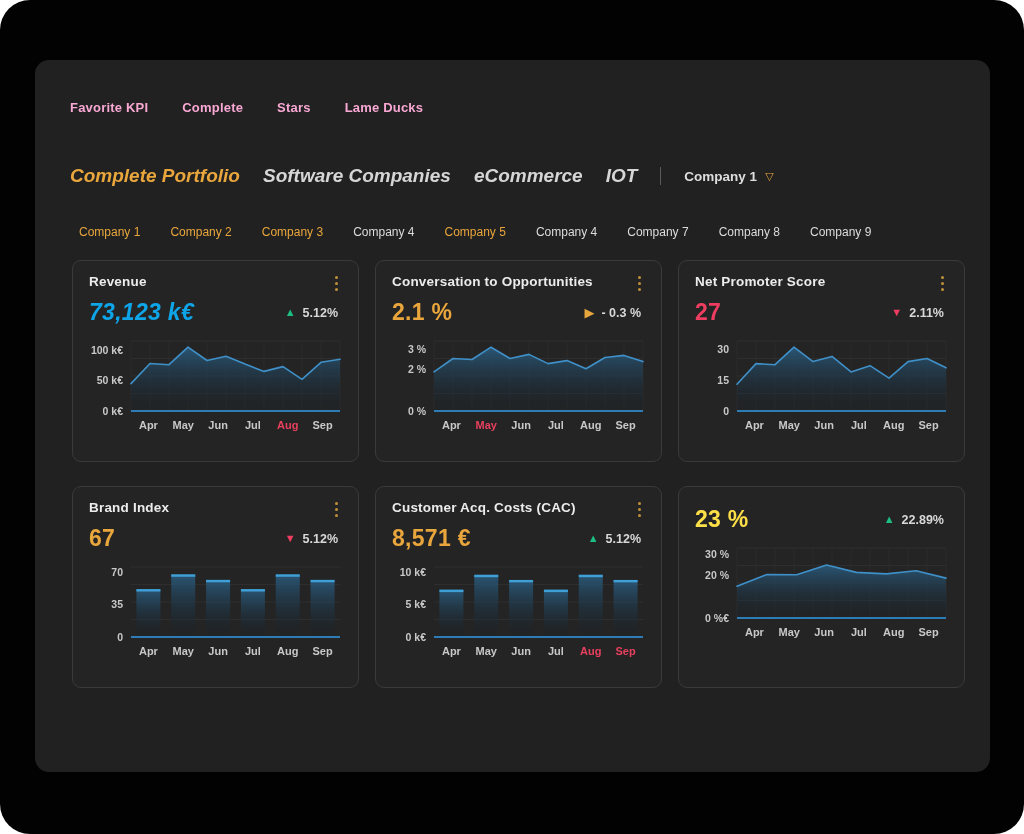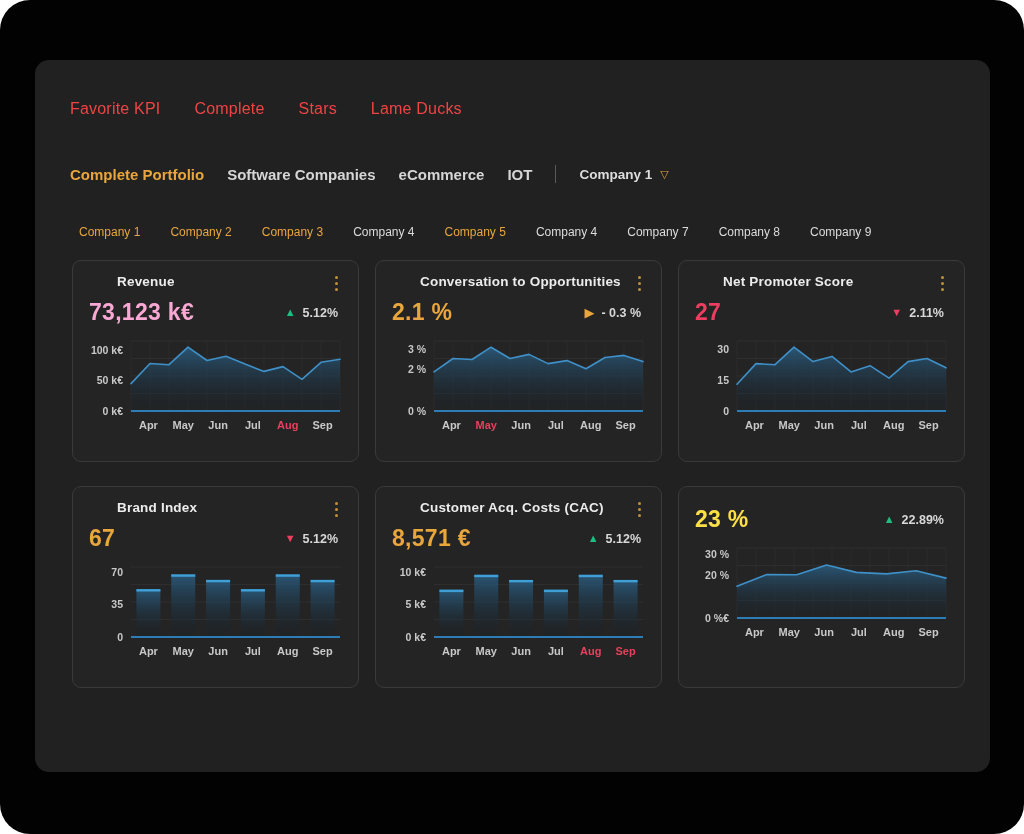--- a/index.html
+++ b/index.html
@@ -2,40 +2,40 @@
 <html><head>
 <meta charset="utf-8">
 <style>
   html,body{margin:0;padding:0;background:#ffffff;}
   body{width:1024px;height:834px;position:relative;font-family:"Liberation Sans",sans-serif;-webkit-font-smoothing:antialiased;}
   .screen{position:absolute;left:0;top:0;width:1024px;height:834px;background:#020202;border-radius:30px;overflow:hidden;}
   .panel{position:absolute;left:35px;top:60px;width:955px;height:712px;background:#212121;border-radius:14px;}
 
   
   .nav1{position:absolute;left:35px;top:40px;display:flex;gap:34px;}
-  .nav1 .nav1-item{color:#ef4444;font-size:16px;font-weight:400;letter-spacing:.2px;cursor:pointer;}
+  .nav1 .nav1-item{color:#f9a8d4;font-size:13px;font-weight:700;letter-spacing:.2px;cursor:pointer;}
 
   
   .nav2{position:absolute;left:35px;top:105px;display:flex;gap:23px;align-items:center;}
-  .nav2 .nav2-item{color:#d6d6d6;font-size:15px;font-weight:700;cursor:pointer;}
+  .nav2 .nav2-item{color:#d6d6d6;font-size:19px;font-weight:700;cursor:pointer;font-style:italic;}
   .nav2 .nav2-item.active{color:#e9a63c;}
   .nav2 .divider{width:1px;height:18px;background:#5a5a5a;}
   .company-select{display:flex;align-items:center;gap:8px;cursor:pointer;}
   .company-select .label{color:#dedede;font-size:13.5px;font-weight:700;}
   .company-select .chev{color:#e9a63c;font-size:11px;line-height:1;}
 
   
   .tabs{position:absolute;left:44px;top:165px;display:flex;gap:30px;}
   .tab{color:#dcdcdc;font-size:12px;font-weight:400;cursor:pointer;white-space:nowrap;}
   .tab.active{color:#e9a63c;}
 
   
   .cards{position:absolute;left:37px;top:200px;display:grid;grid-template-columns:repeat(3,287px);grid-auto-rows:202px;column-gap:16px;row-gap:24px;}
   .card{background:#242424;border:1px solid #3a3a3a;border-radius:9px;padding:13px 16px 8px 16px;box-sizing:border-box;}
-  .card-head{display:flex;justify-content:space-between;align-items:flex-start;margin-left:28px;}
+  .card-head{display:flex;justify-content:space-between;align-items:flex-start;}
   .card-title{color:#ececec;font-size:13.5px;font-weight:600;letter-spacing:.2px;}
   .kebab{display:flex;flex-direction:column;gap:3px;padding:2px 4px;cursor:pointer;}
   .kebab i{width:3px;height:3px;border-radius:50%;background:#c1913a;display:block;}
   .card-valuerow{display:flex;justify-content:space-between;align-items:center;margin-top:6px;}
   .card-value{font-size:23px;font-weight:700;letter-spacing:.3px;}
   .trend{display:flex;align-items:center;gap:7px;margin-right:4px;}
   .trend-arrow{font-size:11px;line-height:1;}
   .trend-label{color:#d8d8d8;font-size:12.5px;font-weight:600;}
   .chart{margin-top:8px;display:block;}
 </style>
@@ -76,21 +76,21 @@
   <div class="card">
     <div class="card-head">
       <span class="card-title">Revenue</span>
       <span class="kebab">
               <i></i>
               <i></i>
               <i></i>
             </span>
     </div>
     <div class="card-valuerow">
-      <span class="card-value" style="color: #f9a8d4;">73,123 k€</span>
+      <span class="card-value" style="color: #0ea5e9; font-style: italic;">73,123 k€</span>
       <span class="trend">
         <span class="trend-arrow" style="color: rgb(28, 190, 130);">▲</span>
         <span class="trend-label">5.12%</span>
       </span>
     </div>
     <svg class="chart" width="255" height="101">
             <defs>
               <linearGradient id="grad0" x1="0" y1="0" x2="0" y2="1">
                 <stop offset="0%" stop-color="#2b5d80" stop-opacity="0.88"></stop>
                 <stop offset="100%" stop-color="#131c24" stop-opacity="0.15"></stop>

